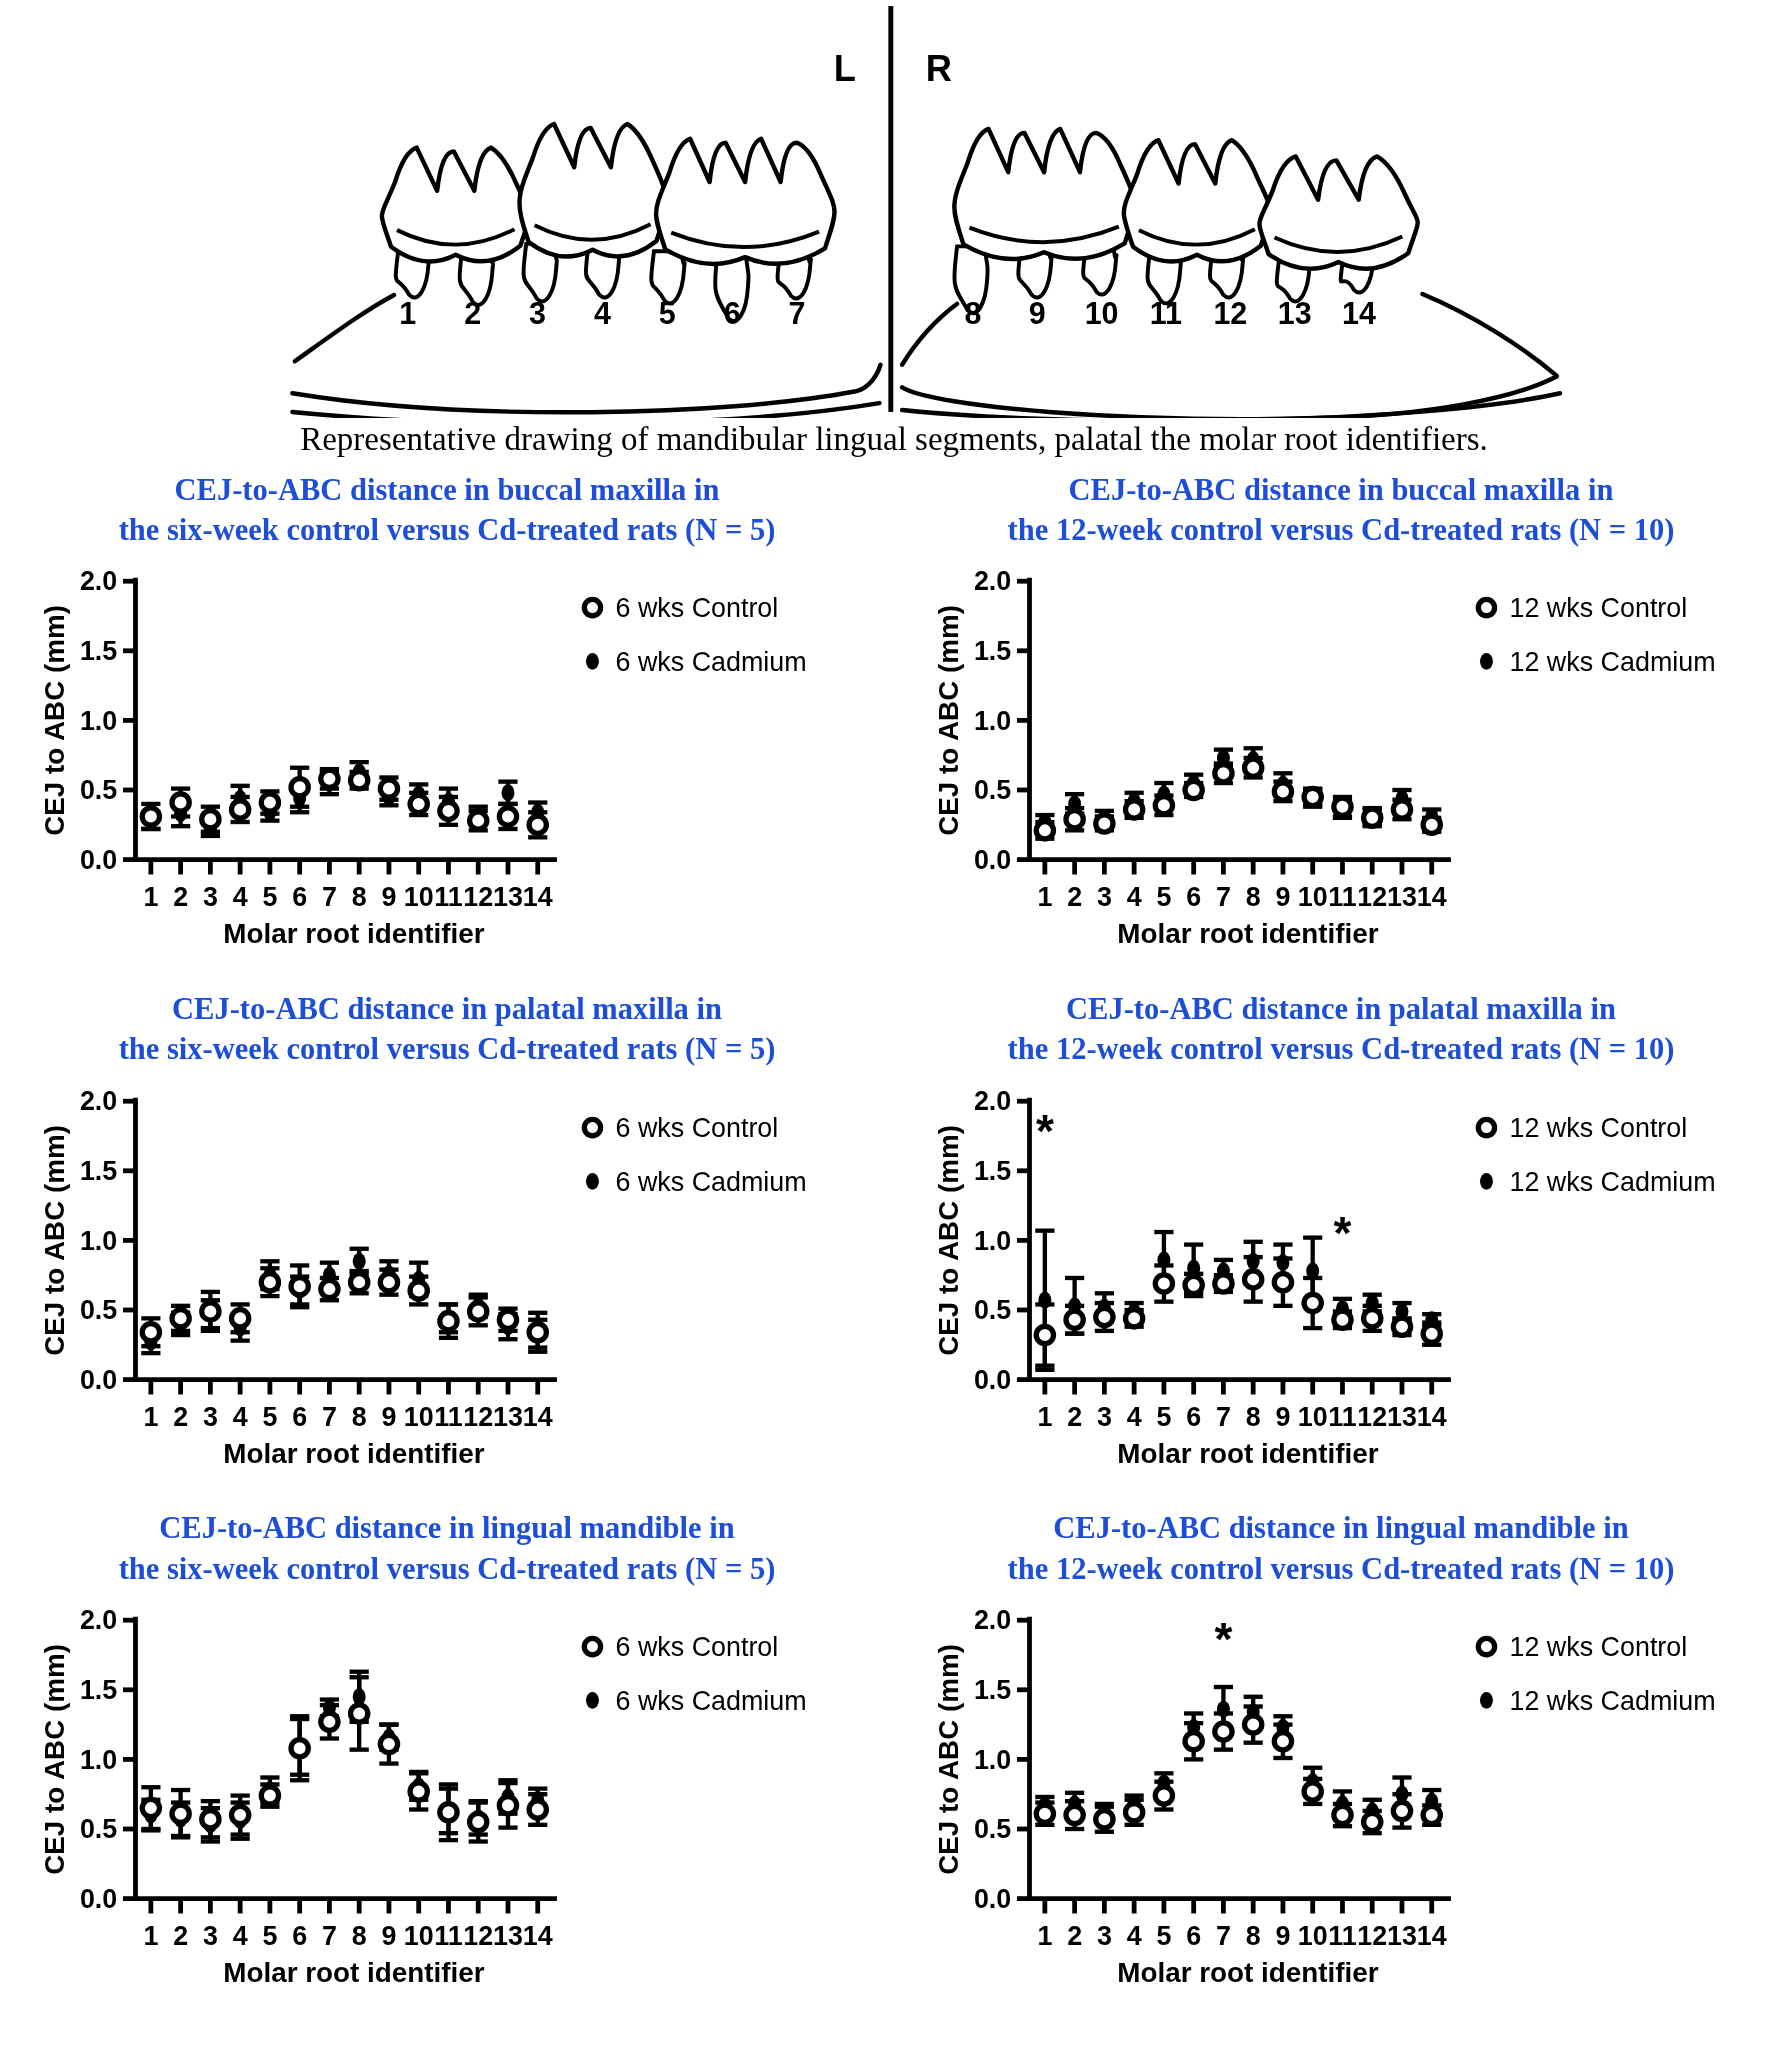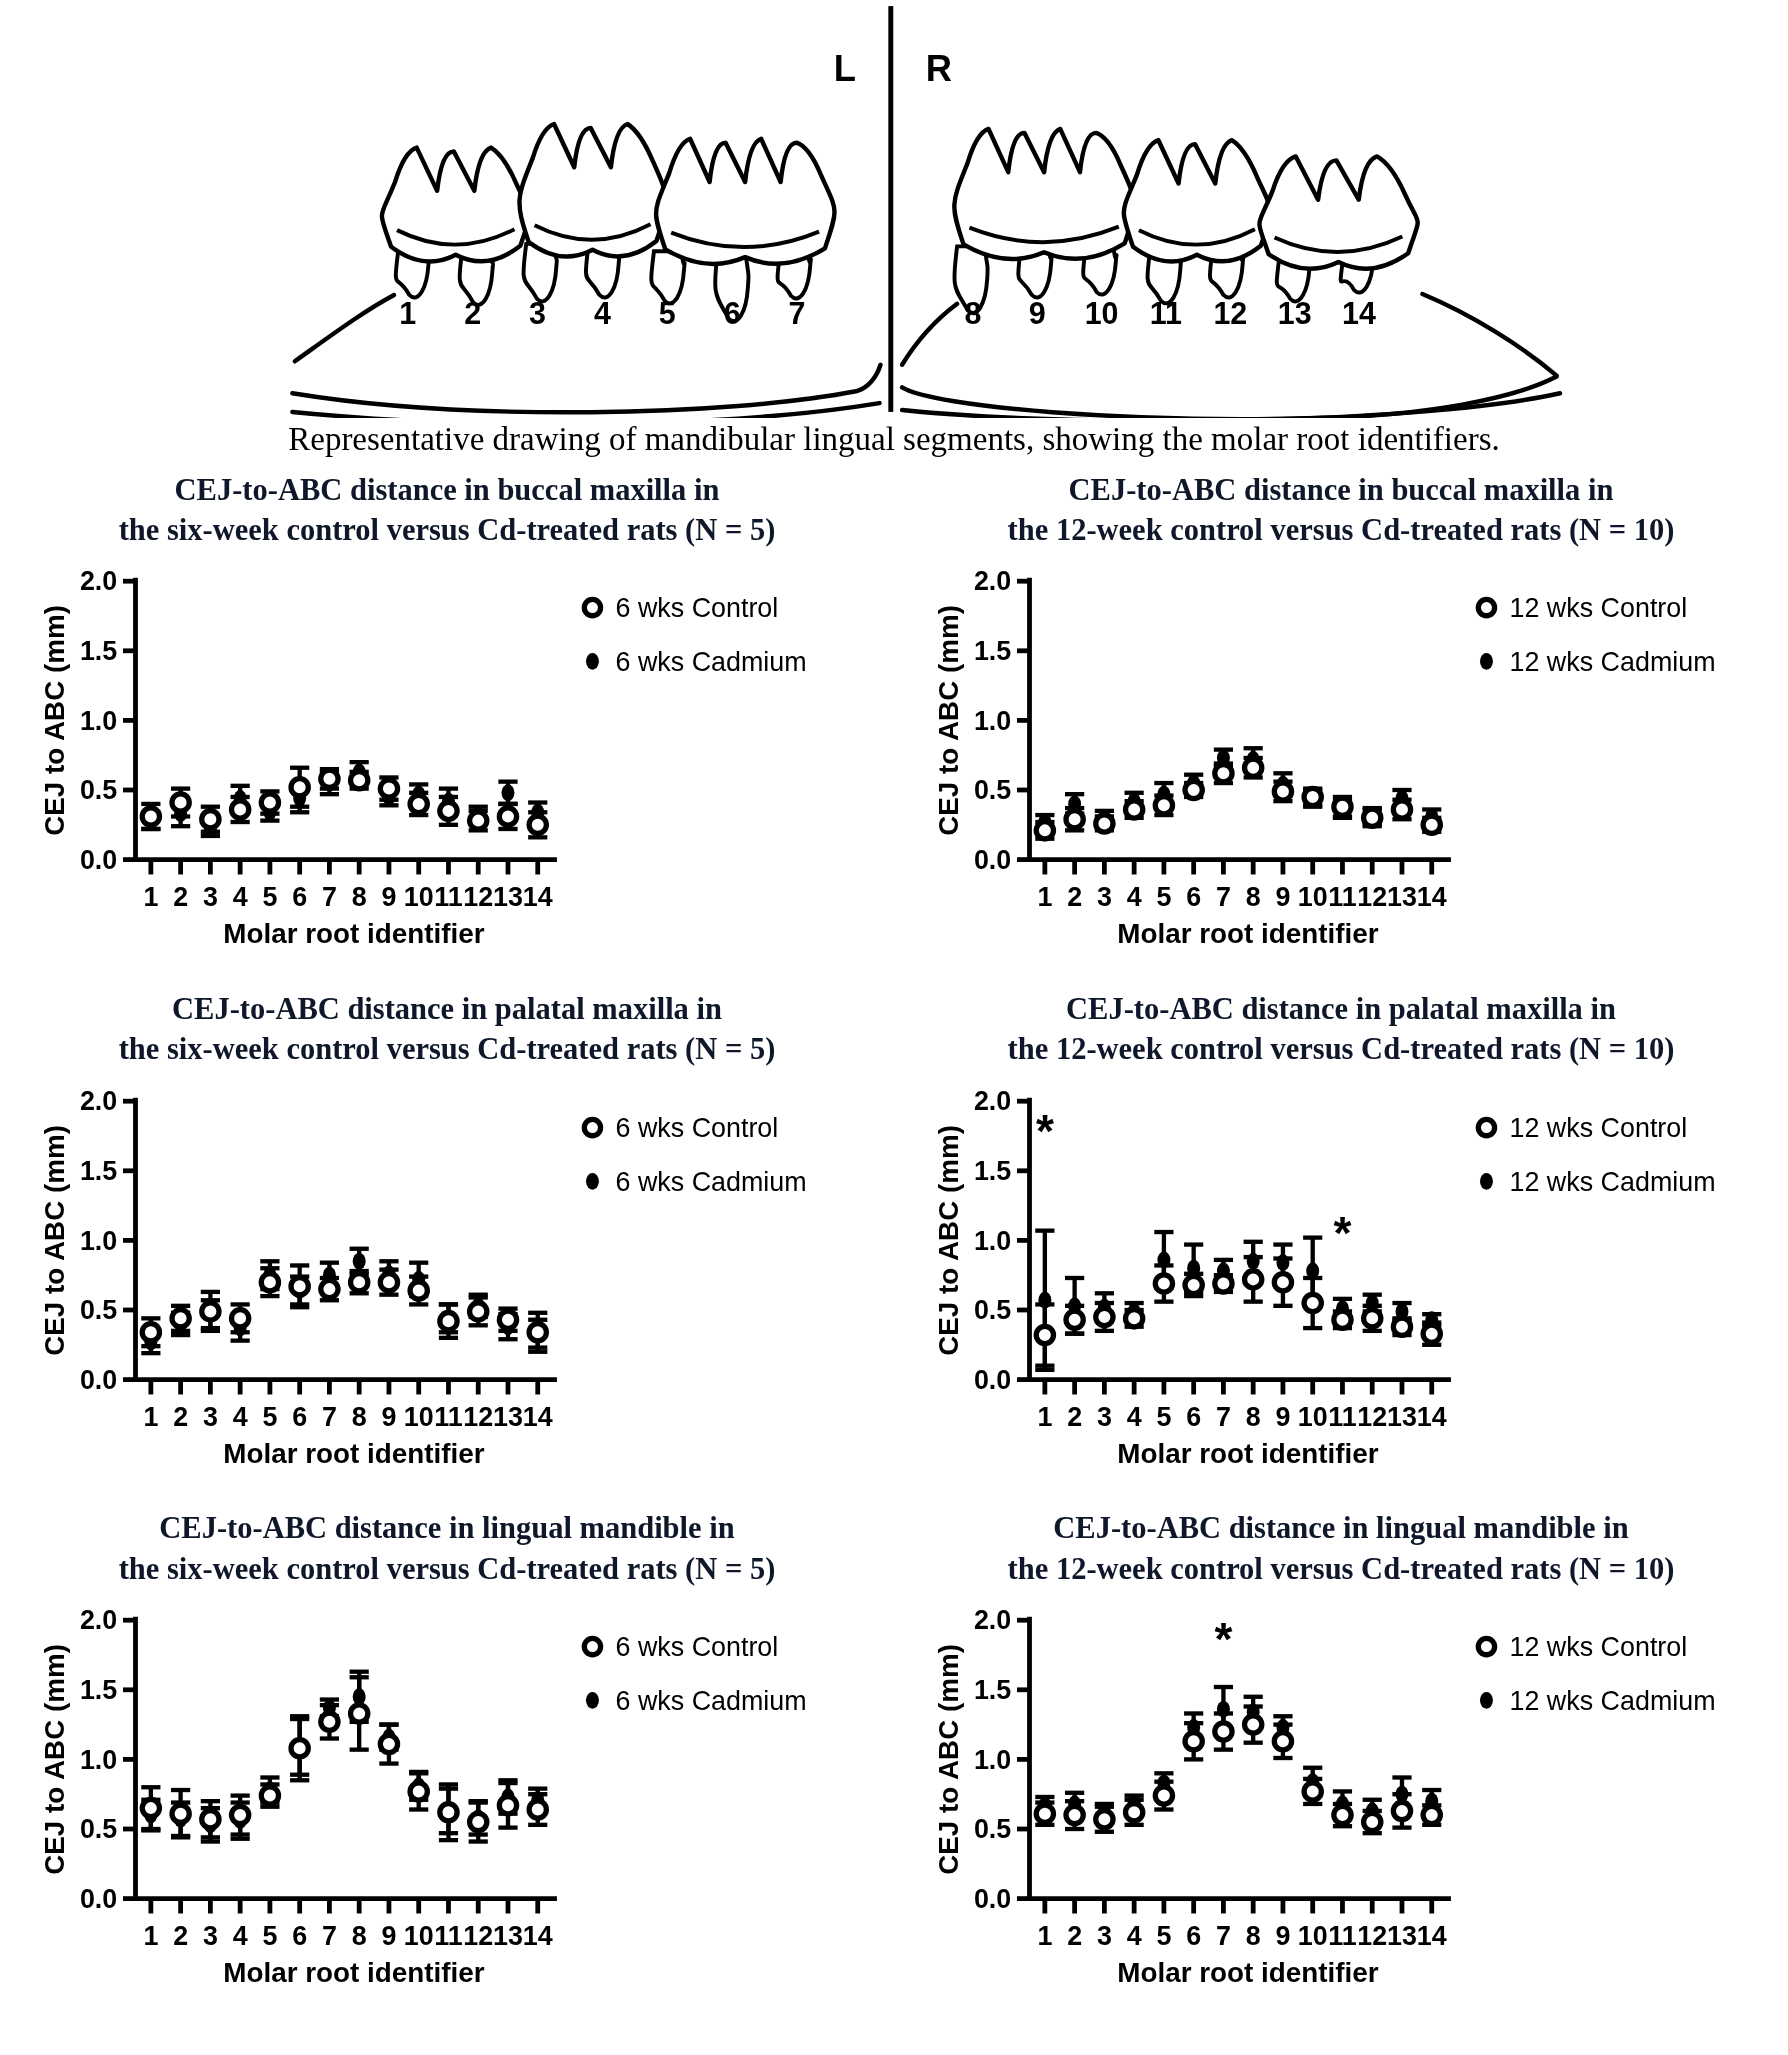--- a/index.html
+++ b/index.html
@@ -4,21 +4,21 @@
 <style>
   html,body{margin:0;padding:0;background:#ffffff;color:#000;}
   body{width:1788px;font-family:"Liberation Sans",sans-serif;}
   .figure{width:1788px;height:2056px;background:#fff;overflow:hidden;}
   .jaw-svg{display:block;margin:0 auto;}
   .caption{font-family:"Liberation Serif",serif;font-size:33px;text-align:center;
            margin:2.9px 19.7px 4.9px 19.7px;color:#000;}
   .grid{display:grid;grid-template-columns:1fr 1fr;column-gap:0;}
   .chart-block{display:flex;flex-direction:column;align-items:center;margin-top:6.9px;}
   .chart-title{font-family:"Liberation Serif",serif;font-weight:700;font-size:30.5px;
-               line-height:1.32;text-align:center;color:#0f172a;}
+               line-height:1.32;text-align:center;color:#1d4ed8;}
   svg text{fill:#000;}
   .tick-label{font:700 56px "Liberation Sans",sans-serif;}
   .axis-label{font:700 58px "Liberation Sans",sans-serif;}
   .legend-label{font:400 56px "Liberation Sans",sans-serif;}
   .anno{font:700 96px "Liberation Sans",sans-serif;}
   .rootnum{font:700 62px "Liberation Sans",sans-serif;}
   .side-label{font:700 74px "Liberation Sans",sans-serif;}
 </style>
 </head>
 <body>
@@ -93,21 +93,21 @@
         <text x="1980" y="660" text-anchor="middle">8</text>
         <text x="2111" y="660" text-anchor="middle">9</text>
         <text x="2242" y="660" text-anchor="middle">10</text>
         <text x="2373" y="660" text-anchor="middle">11</text>
         <text x="2504" y="660" text-anchor="middle">12</text>
         <text x="2635" y="660" text-anchor="middle">13</text>
         <text x="2766" y="660" text-anchor="middle">14</text>
       </g>
   </svg>
 
-  <p class="caption">Representative drawing of mandibular lingual segments, showing the molar root identifiers.</p>
+  <p class="caption">Representative drawing of mandibular lingual segments, palatal the molar root identifiers.</p>
 
   <div class="grid">
 
     <section class="chart-block">
       <div class="chart-title">
         <div>CEJ-to-ABC distance in buccal maxilla in</div>
         <div>the six-week control versus Cd-treated rats (N = 5)</div>
       </div>
       <svg width="865" height="432" viewBox="0 0 1780 900">
           <g stroke="#000" stroke-width="10">

